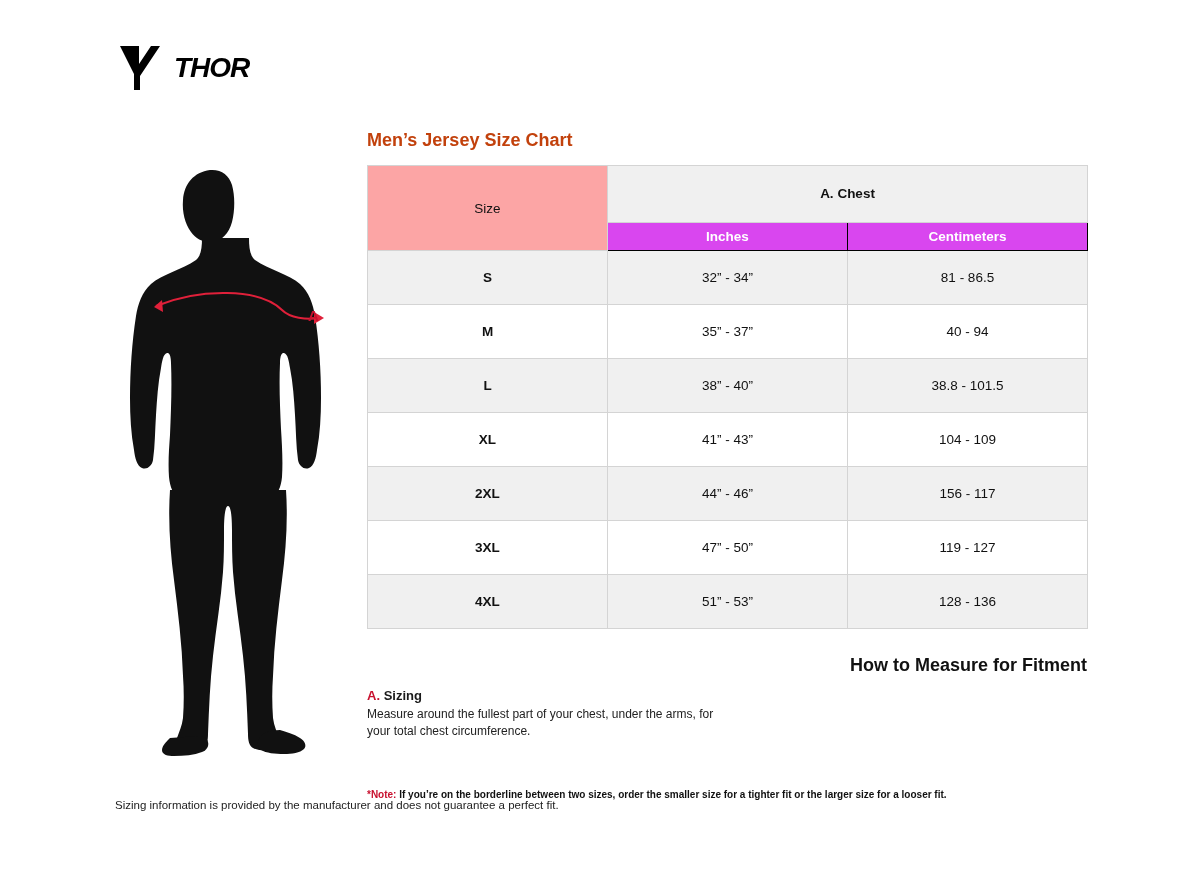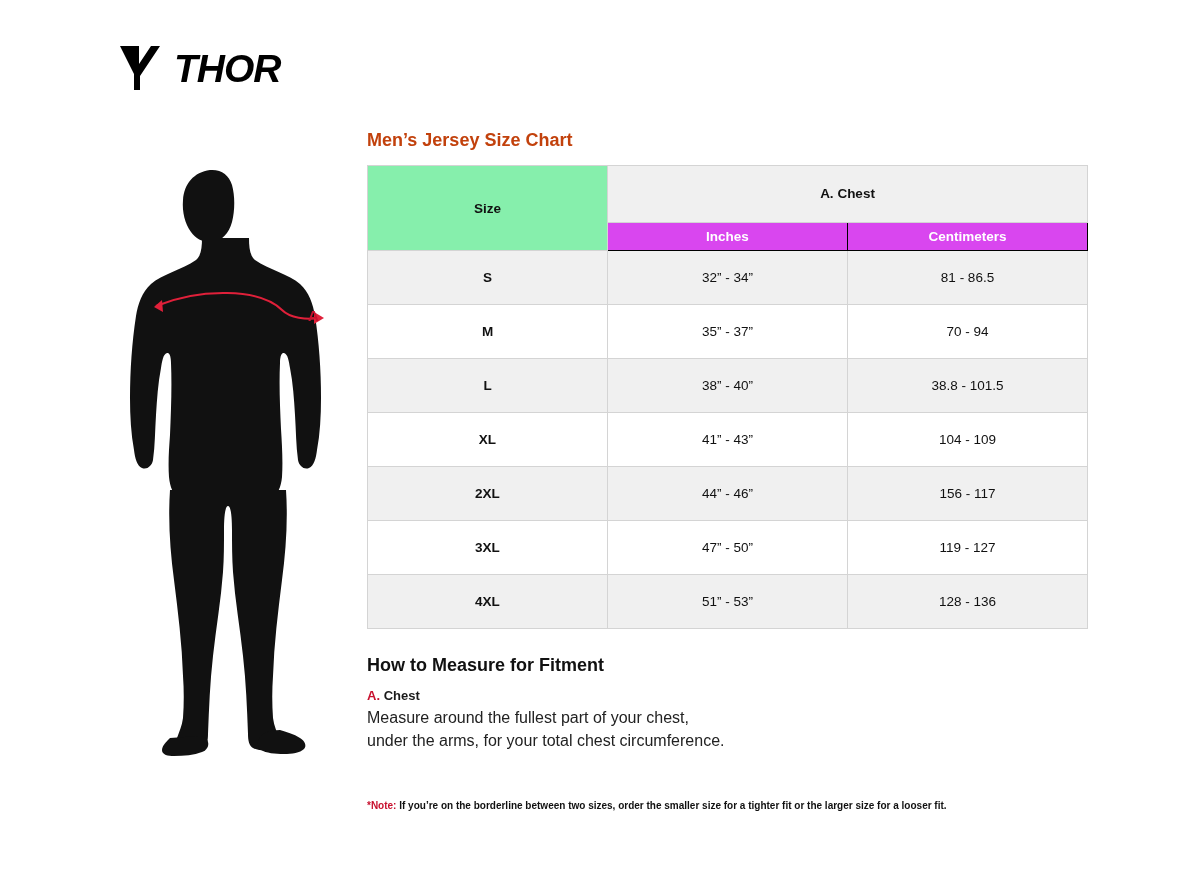--- a/index.html
+++ b/index.html
@@ -29,21 +29,21 @@
     top: 44px;
     display: flex;
     align-items: center;
     gap: 12px;
   }
   .brand-mark {
     width: 44px;
     height: 48px;
   }
   .brand-name {
-    font-size: 39px;
+    font-size: 28px;
     font-weight: bold;
     font-style: italic;
     letter-spacing: -1px;
     color: #000;
     line-height: 1;
     text-align: center;
   }
 
   
   .figure-wrap {
@@ -82,22 +82,22 @@
     width: 720px;
     table-layout: fixed;
   }
   table.size-chart td, table.size-chart th {
     border: 1px solid #d4d4d4;
     text-align: center;
     font-size: 13.5px;
     color: #111;
   }
   .hdr-size {
-    background: #86efac;
-    font-weight: bold;
+    background: #fca5a5;
+    font-weight: normal;
     font-size: 13.5px;
     height: 82px;
     width: 240px;
   }
   .hdr-group {
     background: #f0f0f0;
     font-weight: bold;
     font-size: 14.5px;
     height: 47px;
   }
@@ -123,34 +123,35 @@
     font-weight: normal;
     height: 51px;
   }
 
   
   .how-title {
     font-size: 18px;
     font-weight: bold;
     color: #111;
     margin: 26px 0 12px 0;
+    text-align: right;
   }
   .measure-block {
     margin-bottom: 6px;
   }
   .measure-head {
     font-size: 13px;
     font-weight: bold;
     margin-bottom: 3px;
   }
   .measure-head .letter {
     color: #c8102e;
   }
   .measure-text {
-    font-size: 16px;
+    font-size: 12px;
     line-height: 1.45;
     color: #222;
     max-width: 360px;
   }
 
   .note {
     margin-top: 48px;
     font-size: 10px;
     color: #111;
   }
@@ -231,21 +232,21 @@
         </tr>
 
         <tr class="row-odd">
           <td class="size-cell">S</td>
           <td class="val-cell">32” - 34”</td>
           <td class="val-cell">81 - 86.5</td>
         </tr>
         <tr class="row-even">
           <td class="size-cell">M</td>
           <td class="val-cell">35” - 37”</td>
-          <td class="val-cell">70 - 94</td>
+          <td class="val-cell">40 - 94</td>
         </tr>
         <tr class="row-odd">
           <td class="size-cell">L</td>
           <td class="val-cell">38” - 40”</td>
           <td class="val-cell">38.8 - 101.5</td>
         </tr>
         <tr class="row-even">
           <td class="size-cell">XL</td>
           <td class="val-cell">41” - 43”</td>
           <td class="val-cell">104 - 109</td>
@@ -266,28 +267,29 @@
           <td class="val-cell">128 - 136</td>
         </tr>
       </tbody>
     </table>
 
     <h2 class="how-title">How to Measure for Fitment</h2>
 
     <div class="measure-block">
       <div class="measure-head">
         <span class="letter">A.</span>
-        <span>Chest</span>
+        <span>Sizing</span>
       </div>
       <div class="measure-text">Measure around the fullest part of your chest, under the arms, for your total chest circumference.</div>
     </div>
 
     <div class="note">
       <span class="note-label">*Note:</span>
       <span class="note-body">If you’re on the borderline between two sizes, order the smaller size for a tighter fit or the larger size for a looser fit.</span>
     </div>
 
   </div>
 
   <div class="footer">
+    <div>Sizing information is provided by the manufacturer and does not guarantee a perfect fit.</div>
   </div>
 
 </div>
 
 </body></html>

